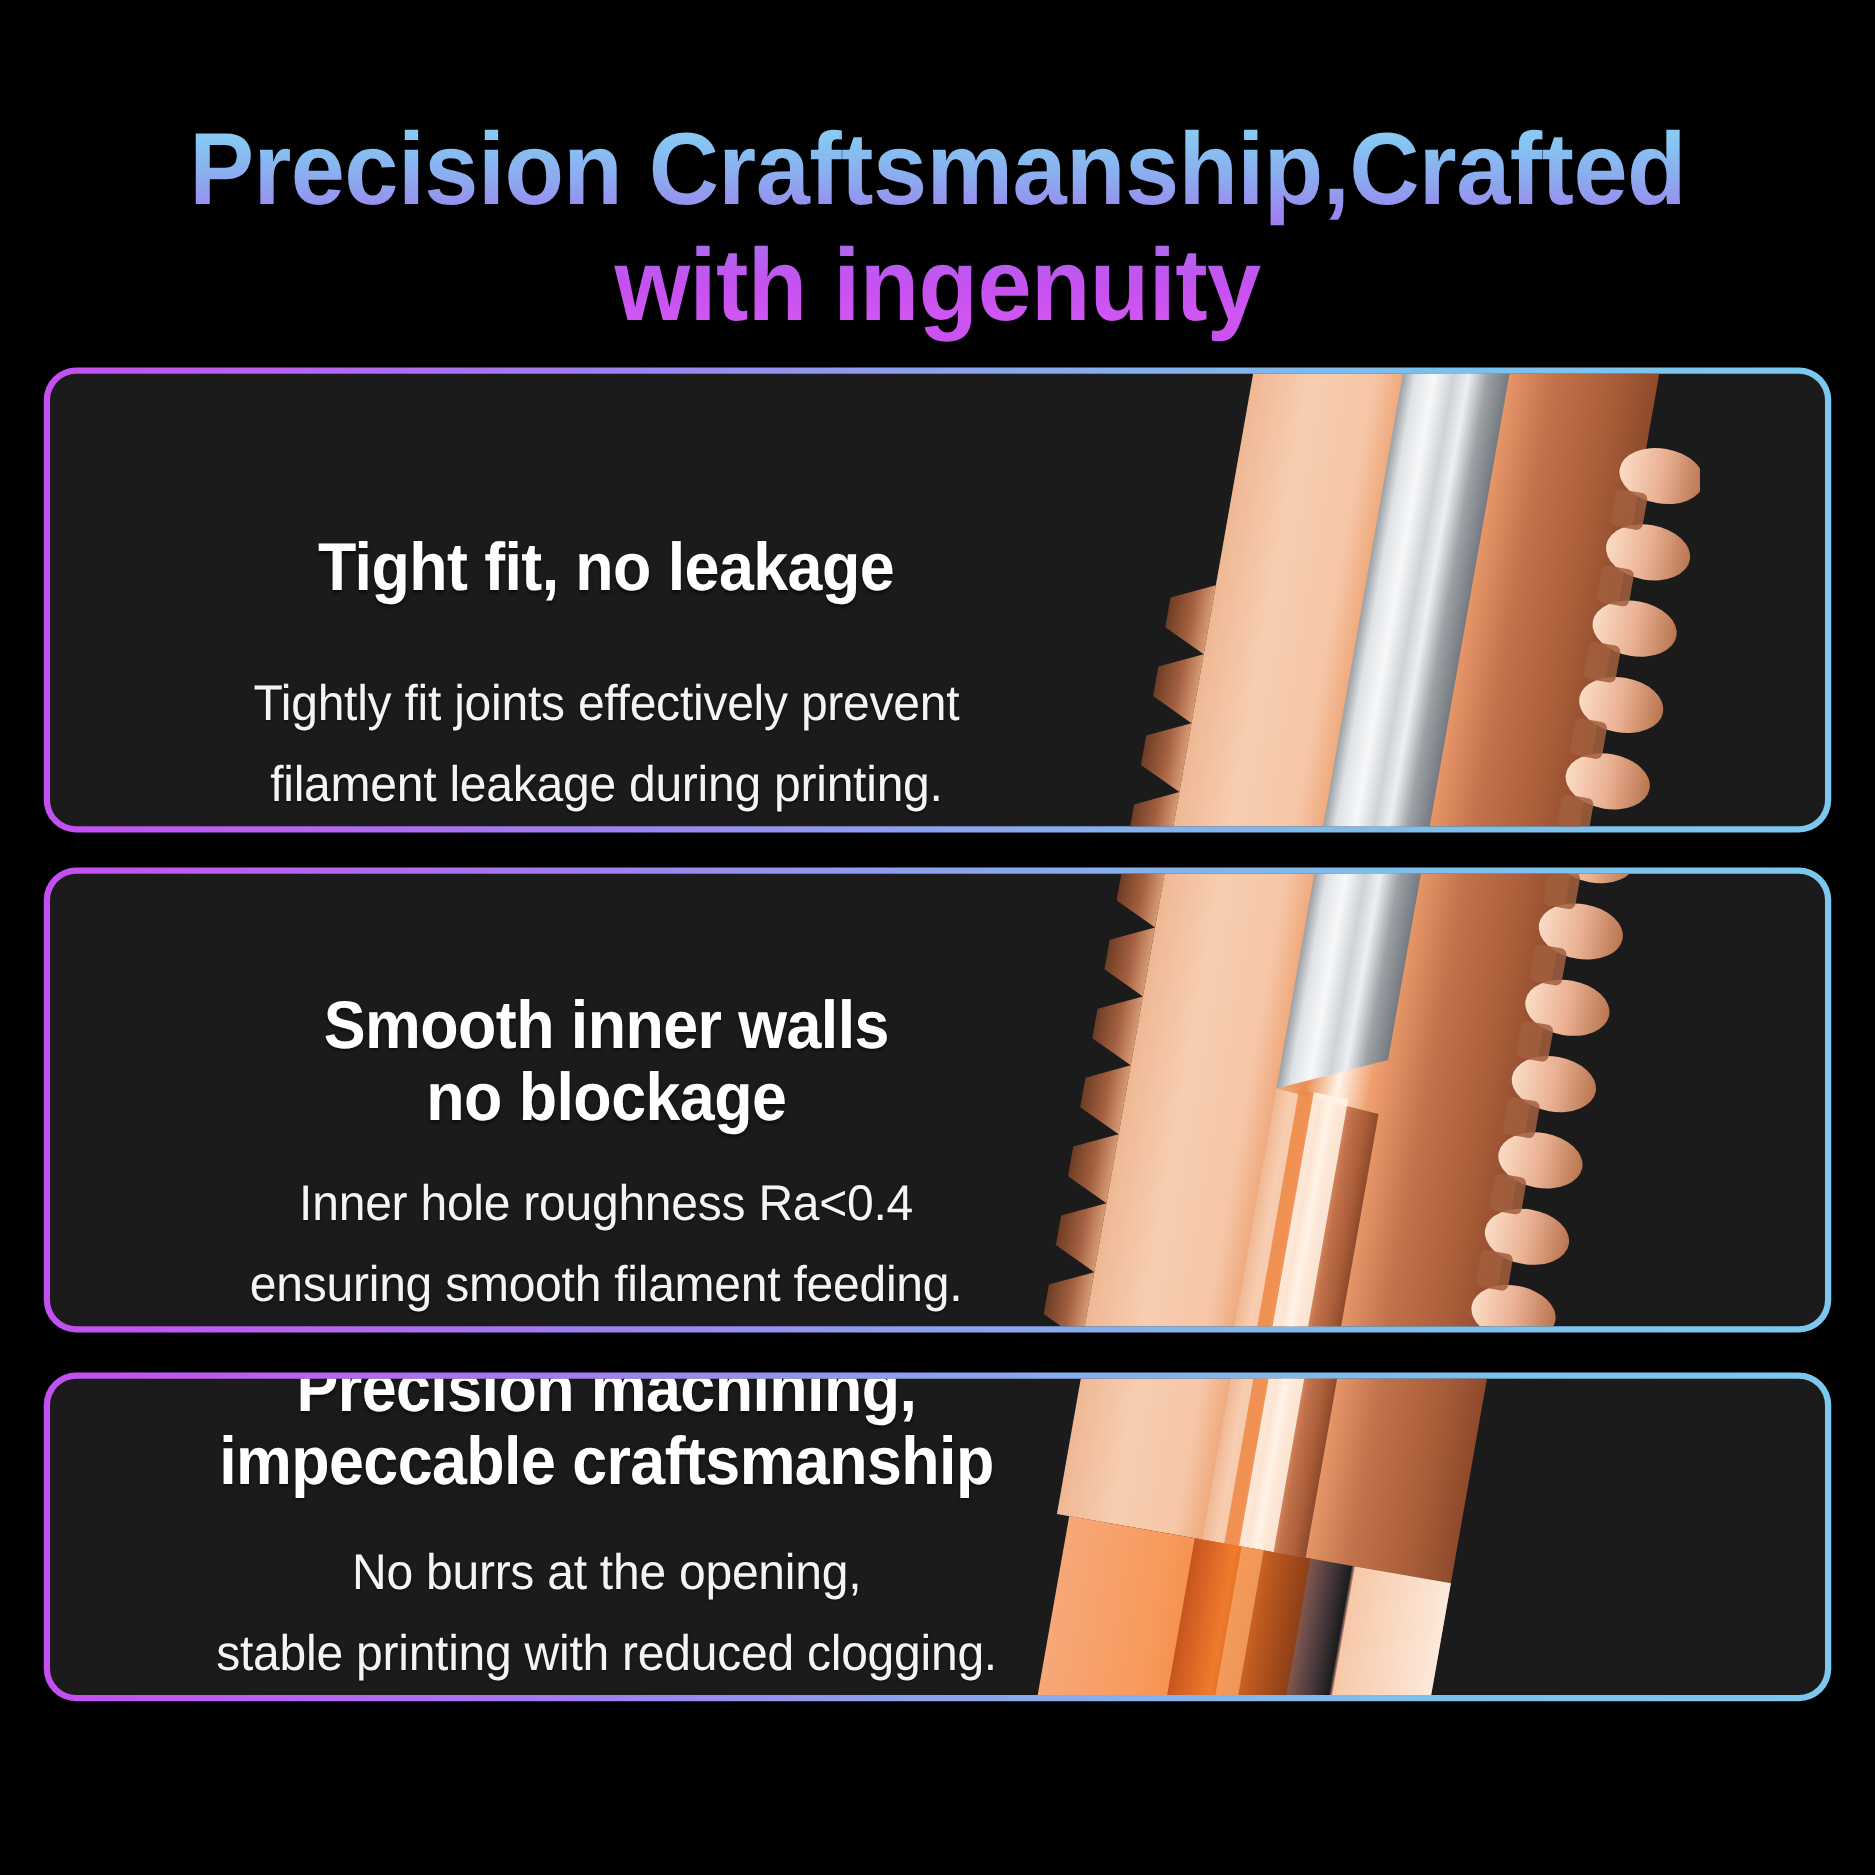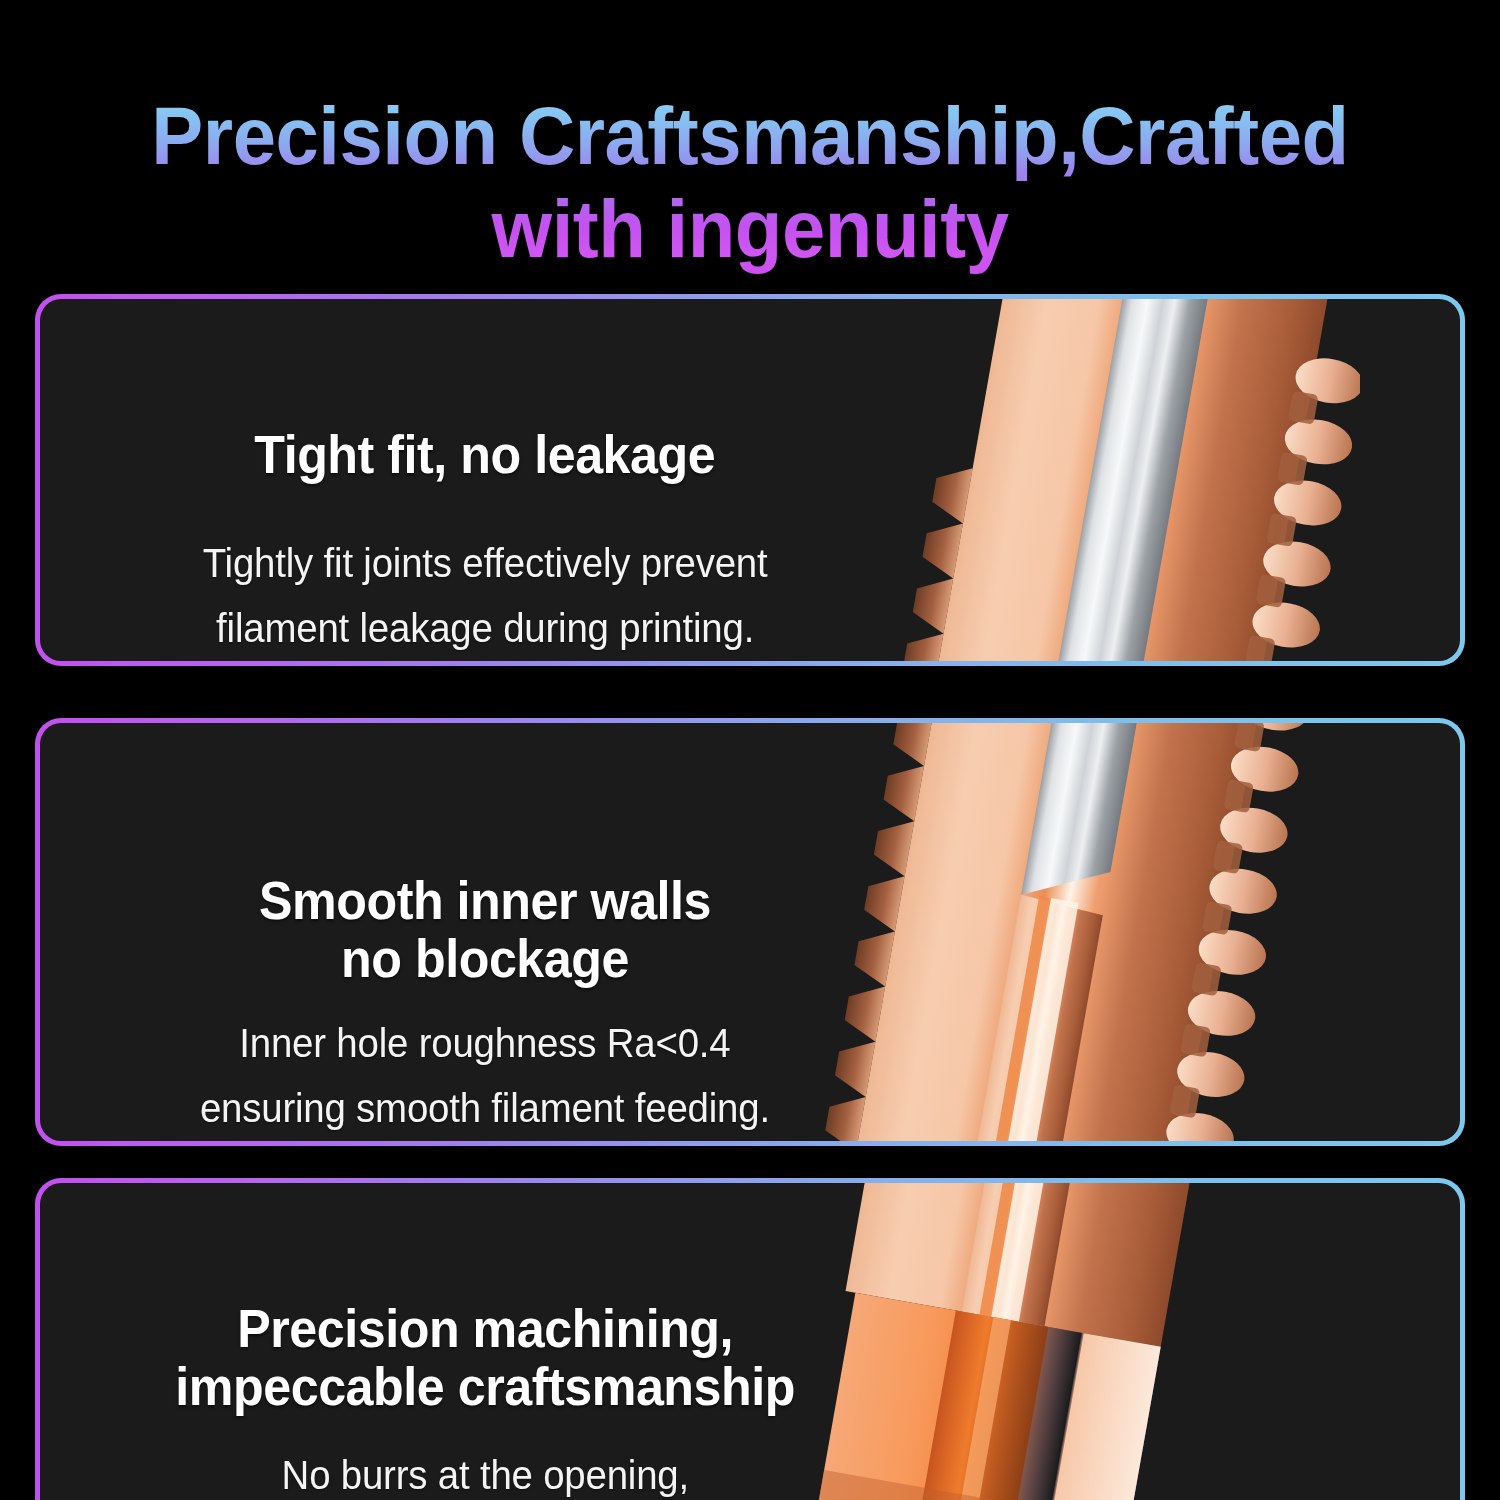--- a/index.html
+++ b/index.html
@@ -57,22 +57,22 @@
         #c44ff0 0%,
         #b863f2 14%,
         #a07ef0 30%,
         #8f9cee 46%,
         #84b2ec 62%,
         #7cc0ed 78%,
         #7cc8ef 100%);
     overflow: hidden;
   }
   .card-1 { height: 372px; }
-  .card-2 { height: 428px; margin-top: 52px; }
-  .card-3 { height: 400px; margin-top: 32px; }
+  .card-2 { height: 372px; margin-top: 28px; }
+  .card-3 { height: 263px; margin-top: 32px; }
 
   .card-inner {
     position: relative;
     width: 100%; height: 100%;
     border-radius: 21px;
     background: #1b1b1b;
     overflow: hidden;
   }
 
   .card-text {

